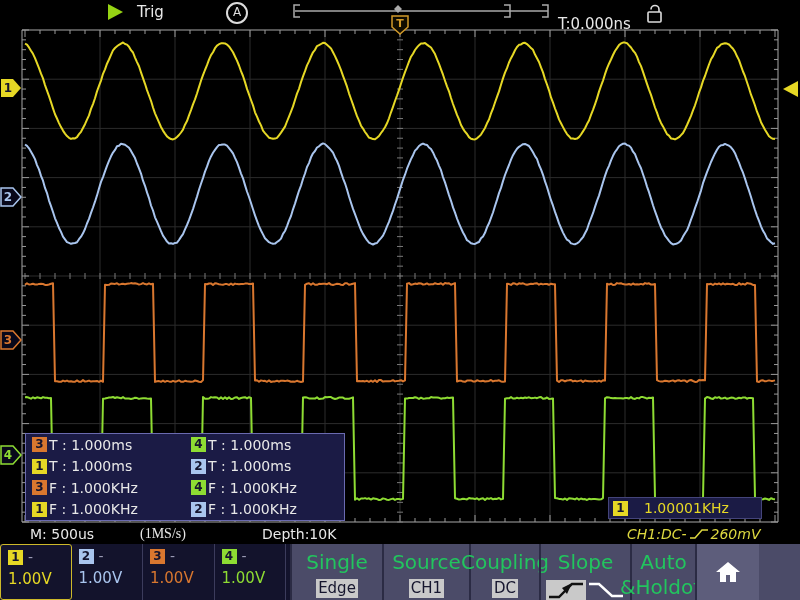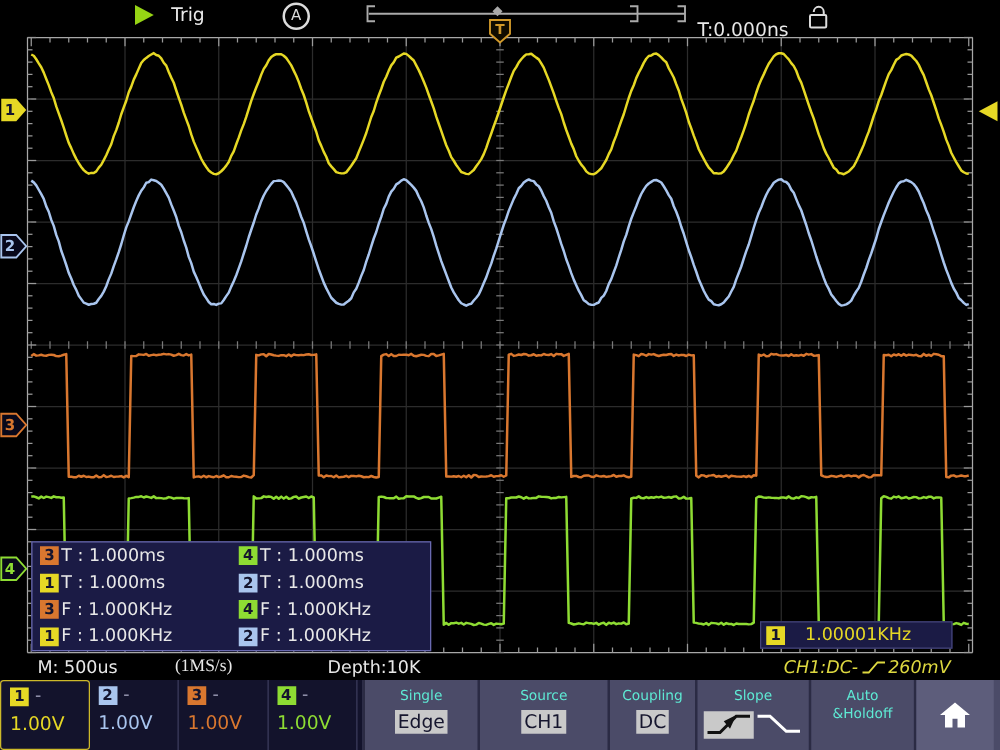--- a/index.html
+++ b/index.html
@@ -32,21 +32,21 @@
   .menu{position:absolute;left:0;top:544px;width:800px;height:56px;background:#4b4b68;
         display:flex;z-index:3;}
   .chan-area{width:290px;height:56px;background:#13132c;display:flex;flex:0 0 290px;}
   .chbox{width:71.5px;box-sizing:border-box;border-right:1px solid #3c3c5c;padding:4px 0 0 7px;}
   .chbox.selected{border:1px solid #cdb92a;border-radius:3px;}
   .chline1{display:flex;align-items:center;}
   .chdash{color:#9a9ab4;font-size:14px;margin-left:5px;}
   .chval{font-size:15px;margin-top:5px;}
   .mbtn{box-sizing:border-box;border-left:2px solid #2b2b44;display:flex;flex-direction:column;
         align-items:center;padding-top:6px;}
-  .mlabel{font-size:11px;color:#5eead4;line-height:1.25;}
+  .mlabel{font-size:20px;color:#22c55e;line-height:1.25;}
   .mchip{margin-top:4px;background:#c9c9c9;color:#16162e;font-size:15px;padding:0 2px;line-height:19px;}
   .slope-icons{display:flex;align-items:center;margin-top:3px;}
   .slope-chip{background:#c9c9c9;line-height:0;}
   .home-btn{background:#5d5d7b;justify-content:center;padding-top:0;display:flex;align-items:center;}
 </style>
 </head>
 <body>
 
 <div class="screen">
 
@@ -498,41 +498,41 @@
             <span class="chdash">-</span>
           </div>
         <div class="chval" style="color: rgb(142, 220, 51);">1.00V</div>
       </div>
     </div>
 
     <div class="mbtn" style="width:92px;">
       <div class="mlabel">Single</div>
       <div class="mchip">Edge</div>
     </div>
-    <div class="mbtn" style="width:104px;">
+    <div class="mbtn" style="width:87px;">
       <div class="mlabel">Source</div>
       <div class="mchip">CH1</div>
     </div>
     <div class="mbtn" style="width:70px;">
       <div class="mlabel">Coupling</div>
       <div class="mchip">DC</div>
     </div>
     <div class="mbtn" style="width:91px;">
       <div class="mlabel">Slope</div>
       <div class="slope-icons">
         <span class="slope-chip"><svg width="40" height="22" viewBox="0 0 40 22">
           <polyline points="3,17 13,17 26,4 37,4" fill="none" stroke="#111" stroke-width="2.4"></polyline>
           <polygon points="26,3 16,8 21,14" fill="#111"></polygon>
         </svg></span>
         <span><svg width="40" height="22" viewBox="0 0 40 22">
           <polyline points="3,6 13,6 26,18 37,18" fill="none" stroke="#fff" stroke-width="2.4"></polyline>
         </svg></span>
       </div>
     </div>
-    <div class="mbtn" style="width:84px;">
+    <div class="mbtn" style="width:65px;">
       <div class="mlabel">Auto</div>
       <div class="mlabel">&amp;Holdoff</div>
     </div>
     <div class="mbtn home-btn" style="width:64px;">
       <svg width="28" height="26" viewBox="0 0 28 26">
         <path d="M14,3 L26,13 h-4 v10 h-6 v-7 h-4 v7 H6 V13 H2 Z" fill="#fff"></path>
       </svg>
     </div>
   </div>
 </div>

